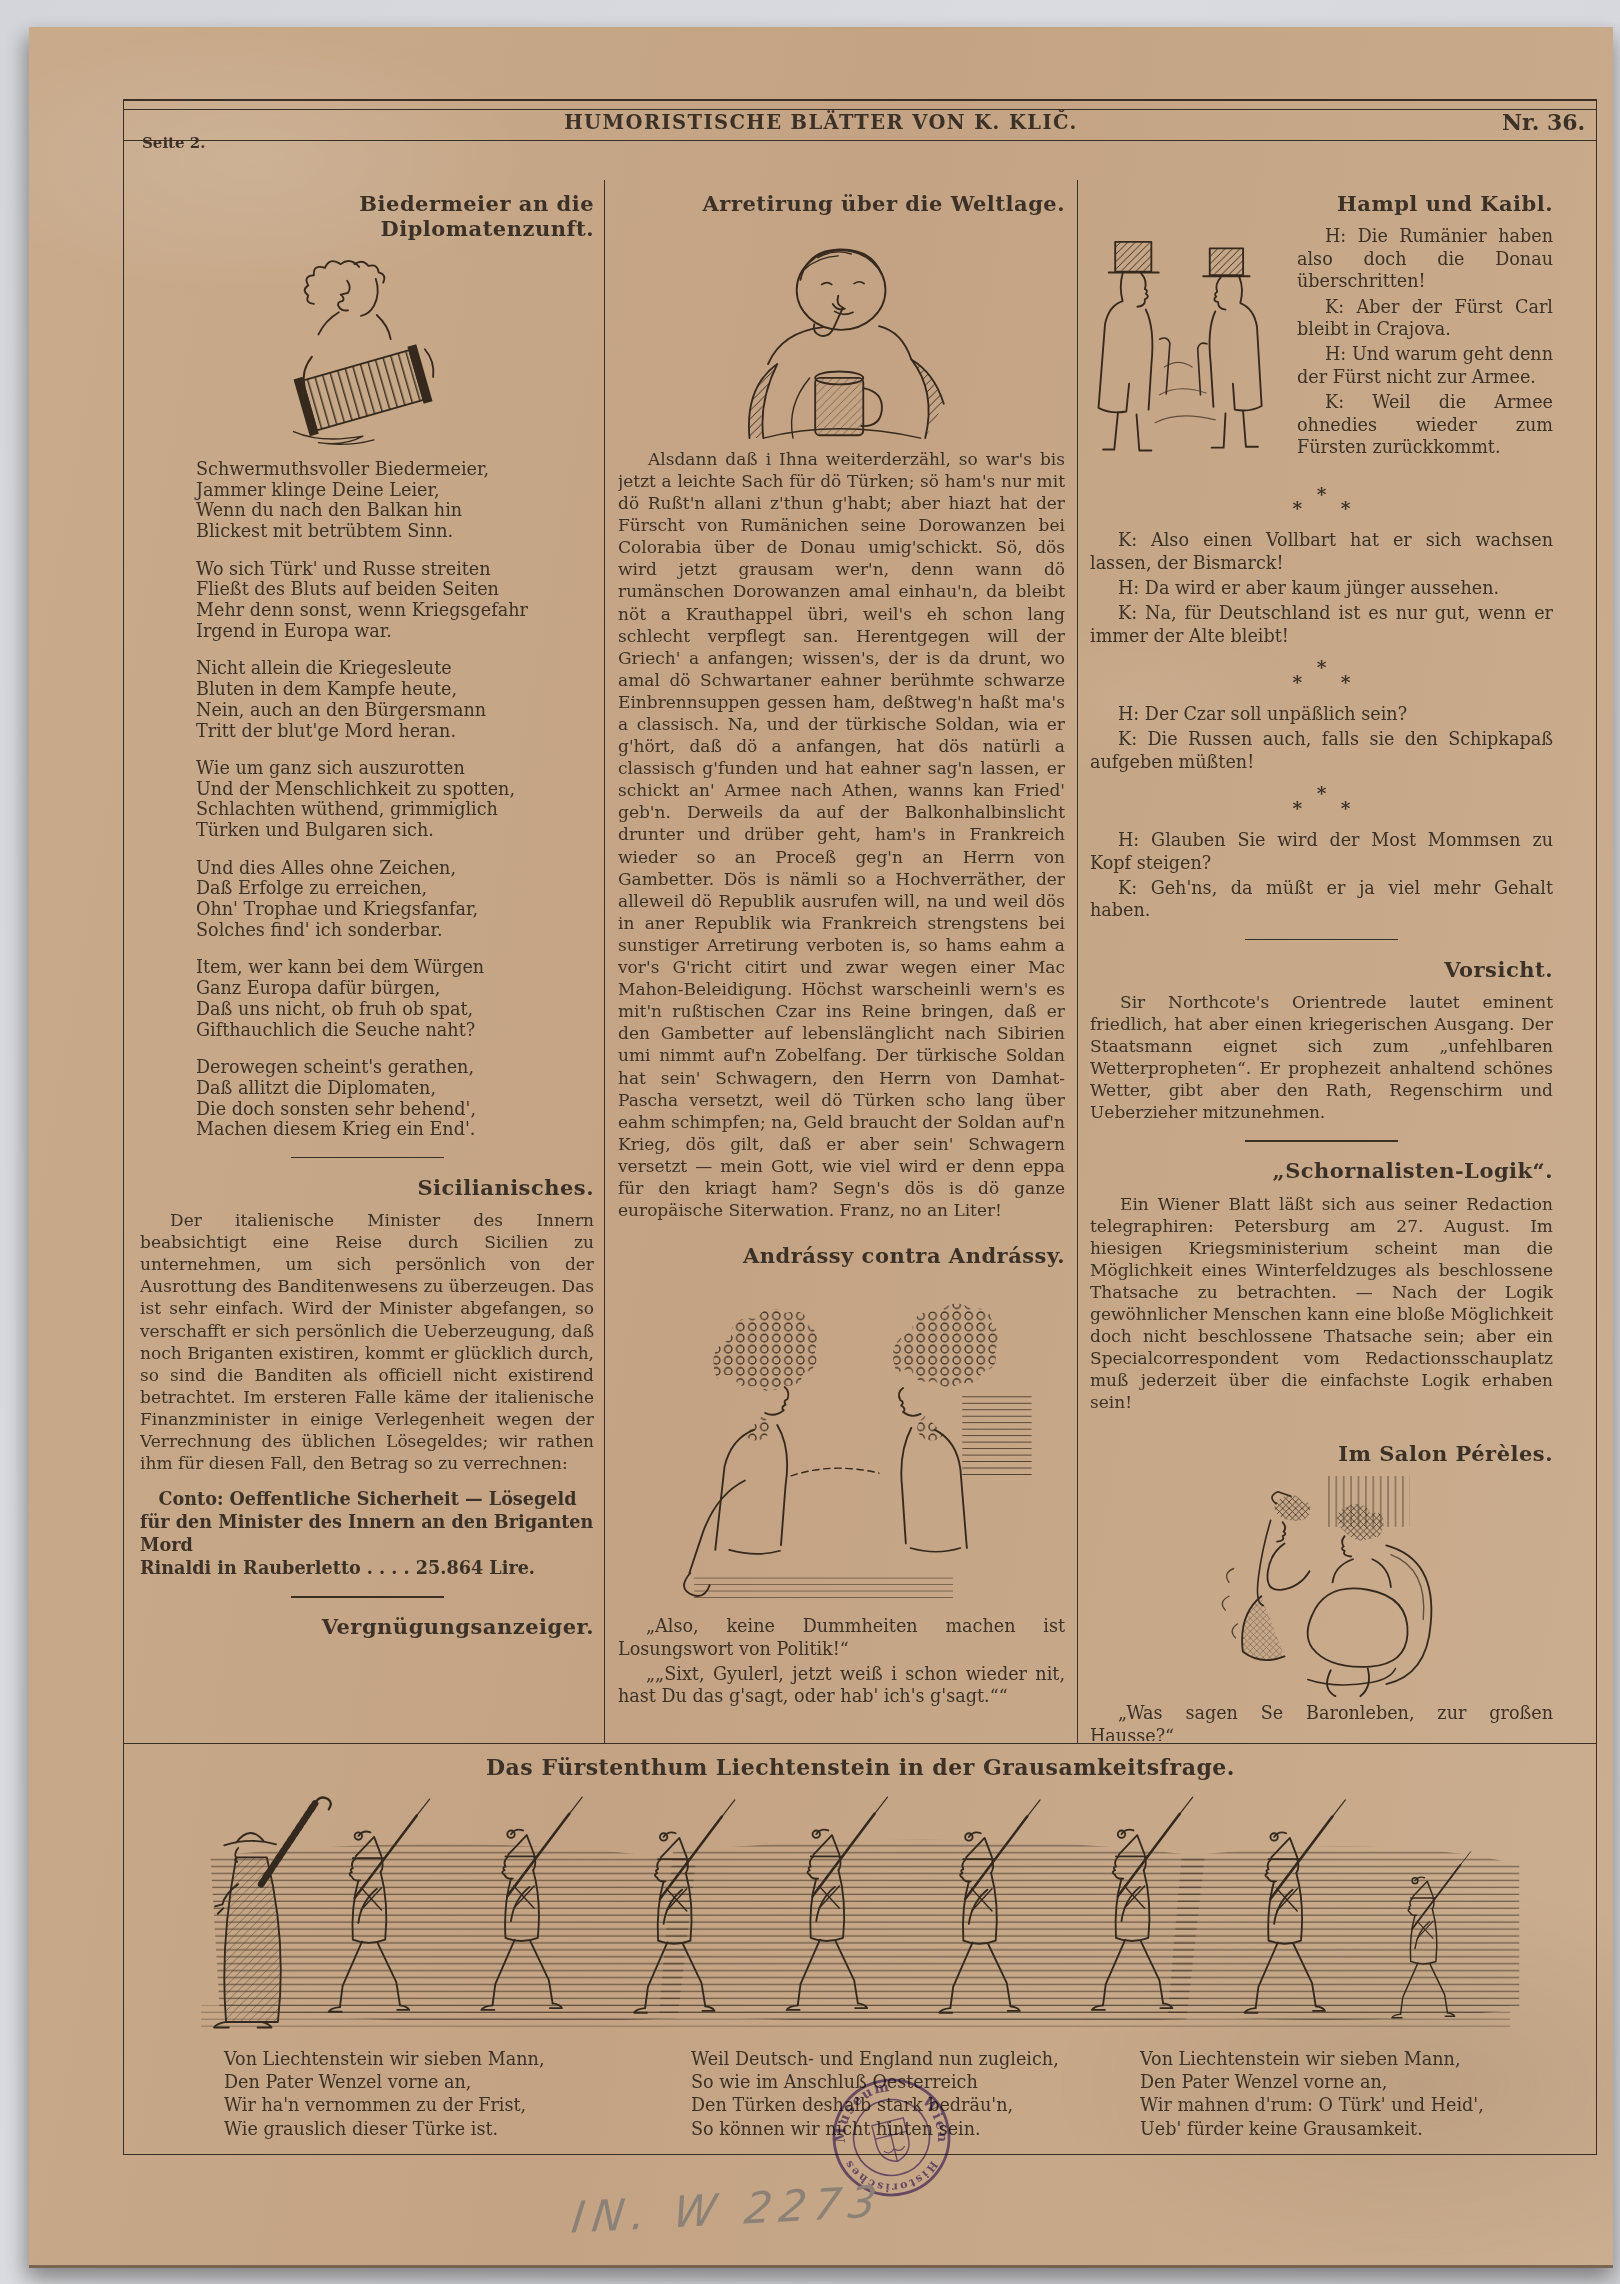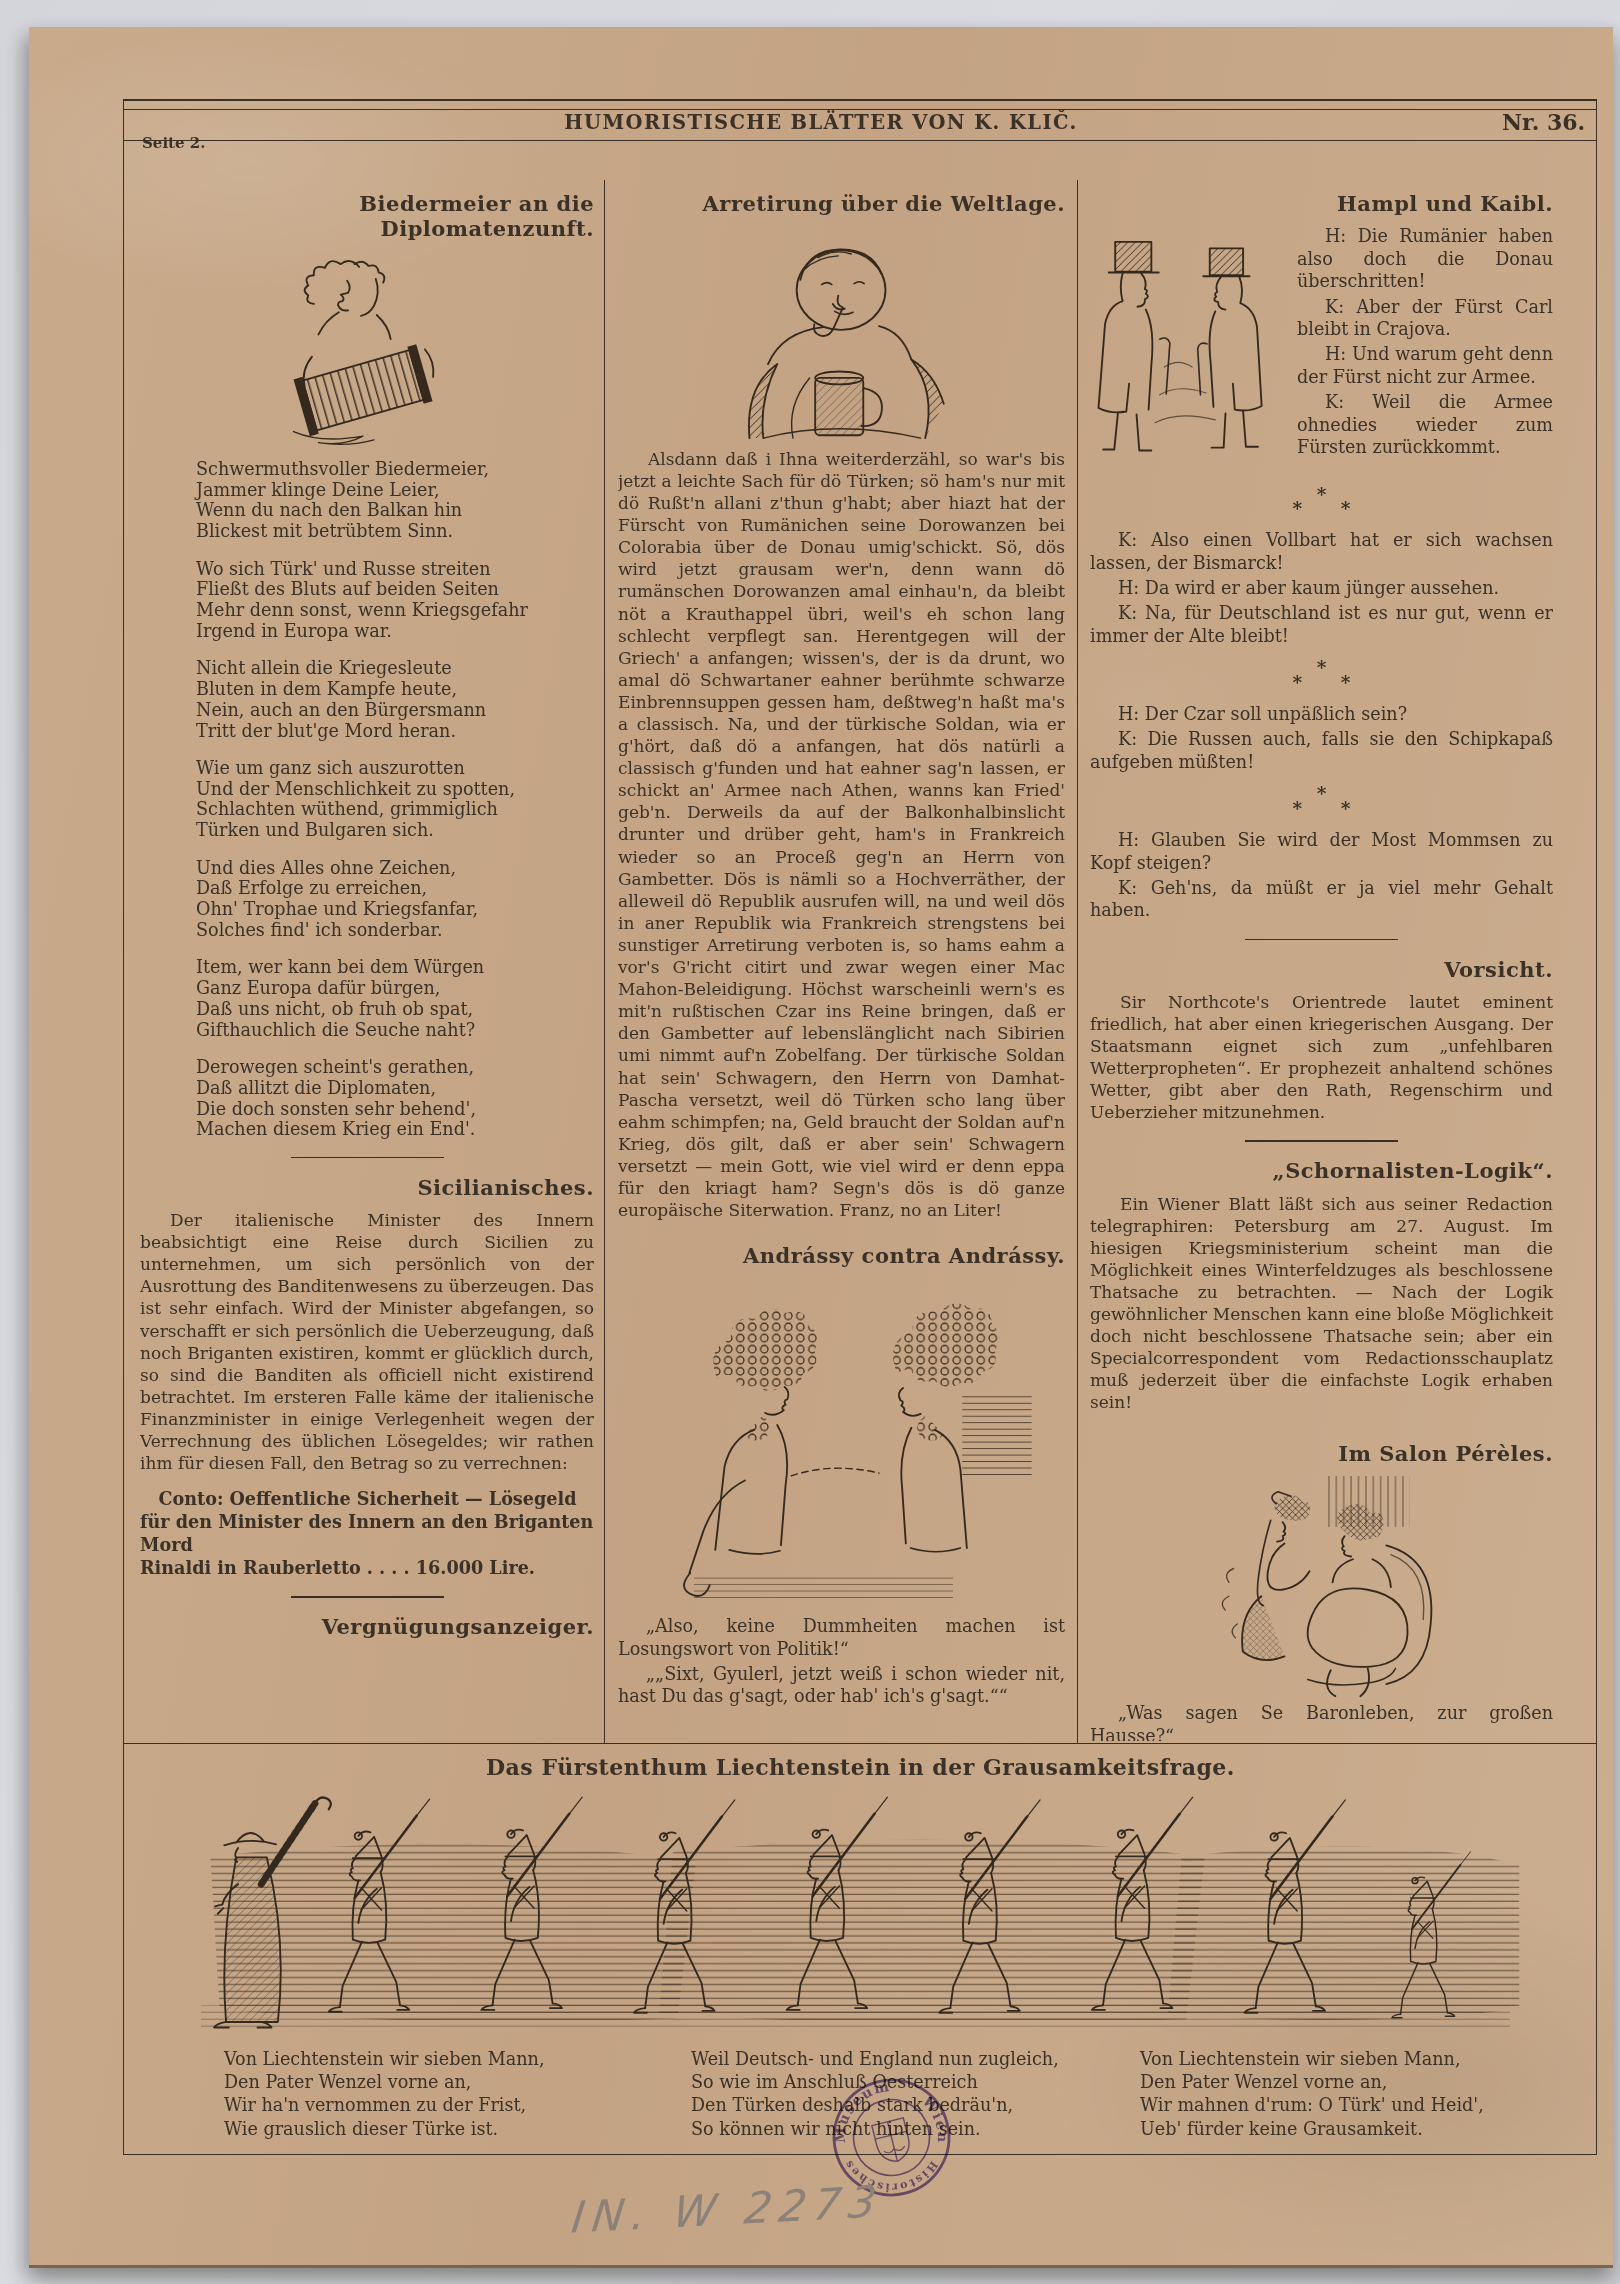--- a/index.html
+++ b/index.html
@@ -126,21 +126,21 @@
       <div class="pline">Die doch sonsten sehr behend',</div>
       <div class="pline">Machen diesem Krieg ein End'.</div>
     </div>
 
     <div class="crule"></div>
     <div class="art-title">Sicilianisches.</div>
     <div class="para">Der italienische Minister des Innern beabsichtigt eine Reise durch Sicilien zu unternehmen, um sich persönlich von der Ausrottung des Banditenwesens zu überzeugen. Das ist sehr einfach. Wird der Minister abgefangen, so verschafft er sich persönlich die Ueberzeugung, daß noch Briganten existiren, kommt er glücklich durch, so sind die Banditen als officiell nicht existirend betrachtet. Im ersteren Falle käme der italienische Finanzminister in einige Verlegenheit wegen der Verrechnung des üblichen Lösegeldes; wir rathen ihm für diesen Fall, den Betrag so zu verrechnen:</div>
     <div class="conto" style="margin-top:14px;font-weight:bold;">
       <div style="text-indent:18.5px;">Conto: Oeffentliche Sicherheit — Lösegeld</div>
       <div>für den Minister des Innern an den Briganten Mord</div>
-      <div>Rinaldi in Rauberletto . . . . 16.000 Lire.</div>
+      <div>Rinaldi in Rauberletto . . . . 25.864 Lire.</div>
     </div>
 
     <div class="crule"></div>
     <div class="art-title">Vergnügungsanzeiger.</div>
 
   </div>
 
   <div class="col" style="left:589px;top:153px;width:447px;height:1561px;">
     <div class="art-title">Arretirung über die Weltlage.</div>
 

